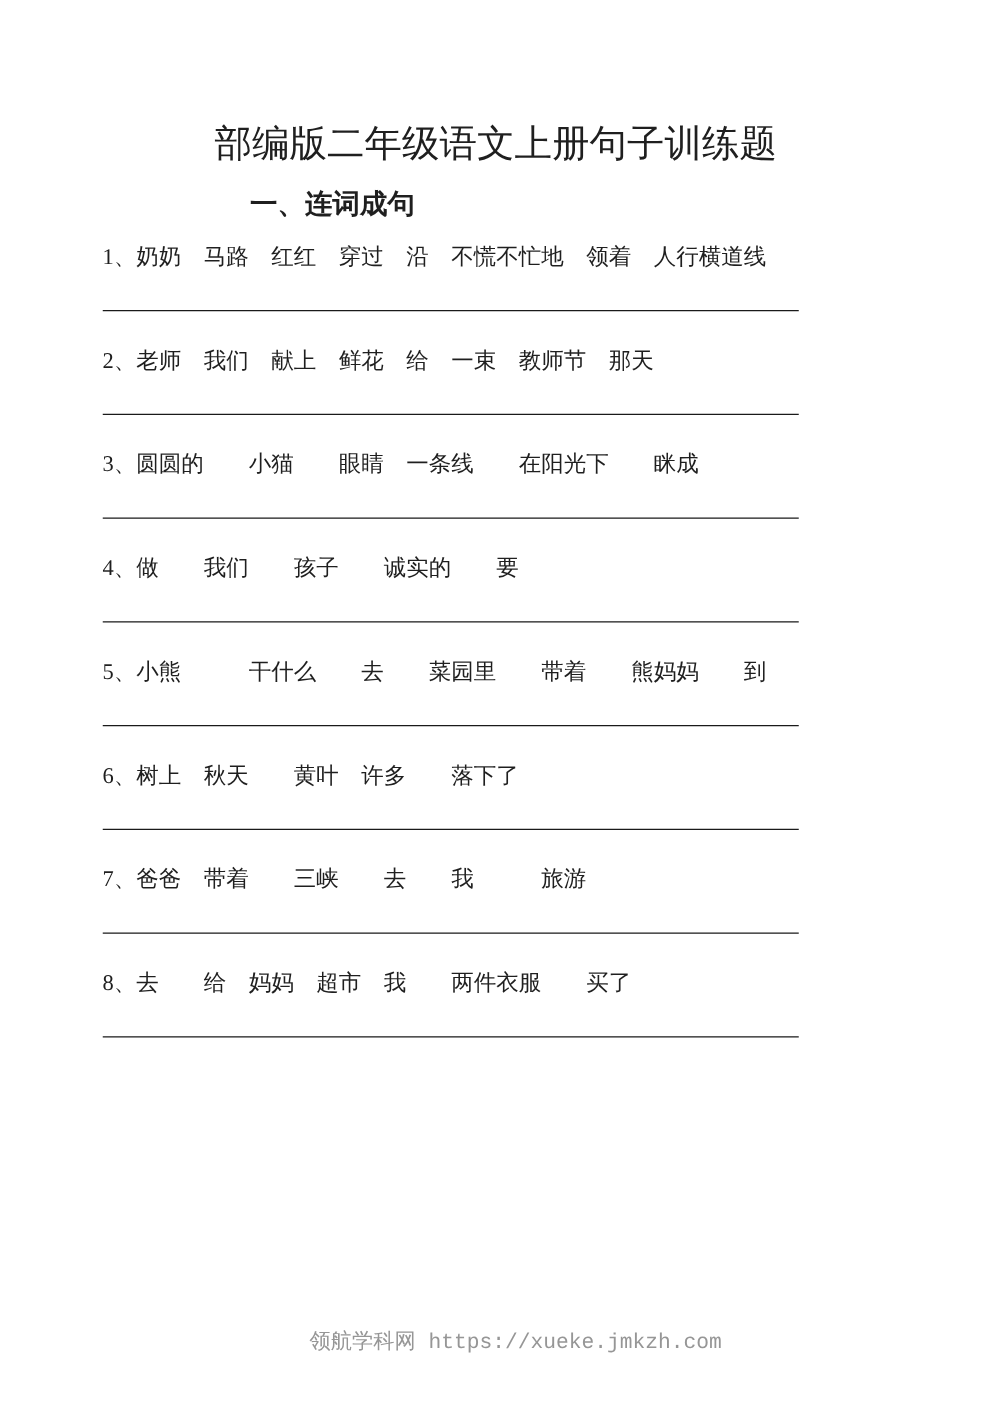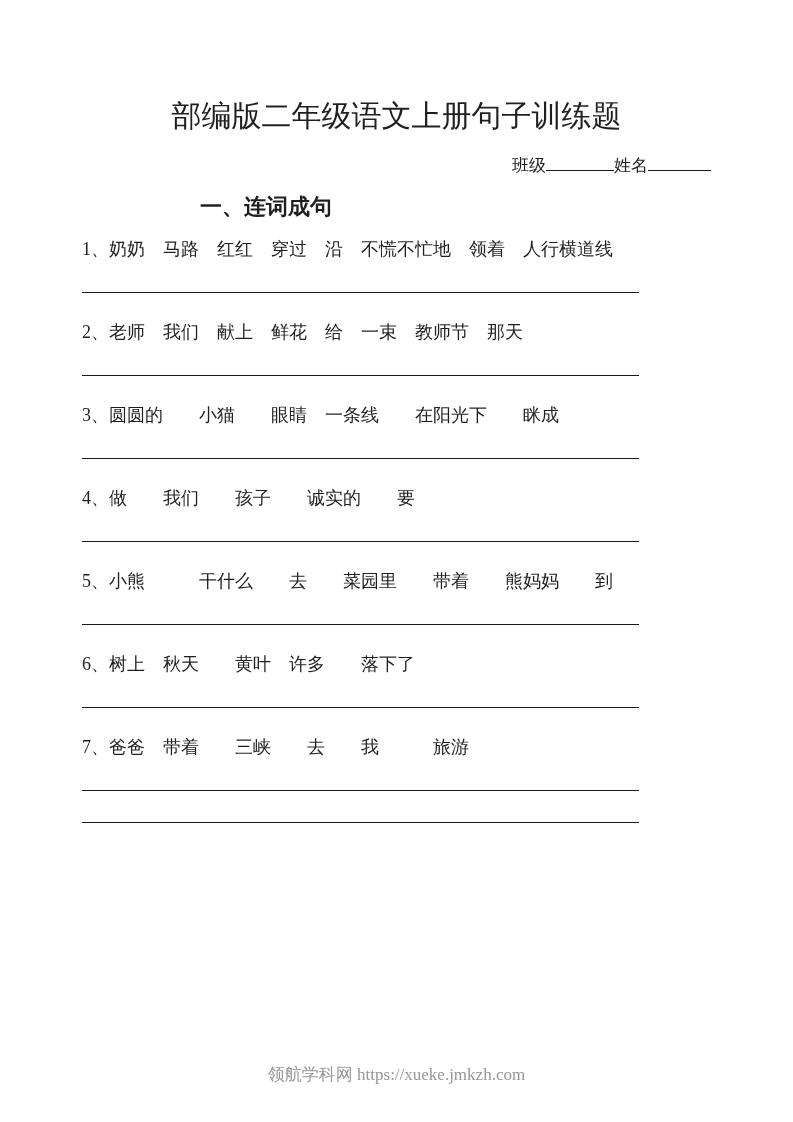--- a/index.html
+++ b/index.html
@@ -48,39 +48,36 @@
     line-height: 24px;
     white-space: nowrap;
   }
   .answer-line {
     width: 557px;
     border-bottom: 1.5px solid var(--line, #1a1a1a);
     margin-top: 31px;
   }
   .footer {
     position: absolute;
-    top: 1062px; left: 0;
+    top: 1062px; left: 16px;
     width: 100%;
     text-align: center;
-    font-family: Liberation Serif, serif;
+    font-family: Liberation Mono, monospace;
     font-size: 17px;
     line-height: 26px;
     color: var(--footer, #969696);
   }
 </style>
 </head>
 <body>
 
 <div class="page">
 
   <h1 class="title">部编版二年级语文上册句子训练题</h1>
 
-  <div class="id-row">
-    <span>班级</span><span class="blank blank-class"></span><span>姓名</span><span class="blank blank-name"></span>
-  </div>
 
   <h2 class="section">一、连词成句</h2>
 
   <div class="questions" id="questions">
   <div class="q">
     <p class="q-text"><span>1、</span><span>奶奶　马路　红红　穿过　沿　不慌不忙地　领着　人行横道线</span></p>
     <div class="answer-line"></div>
   </div>
 
   <div class="q">
@@ -107,20 +104,21 @@
     <p class="q-text"><span>6、</span><span>树上　秋天　　黄叶　许多　　落下了</span></p>
     <div class="answer-line"></div>
   </div>
 
   <div class="q">
     <p class="q-text"><span>7、</span><span>爸爸　带着　　三峡　　去　　我　　　旅游</span></p>
     <div class="answer-line"></div>
   </div>
 
   <div class="q">
+    <p class="q-text"><span>8、</span><span>去　　给　妈妈　超市　我　　两件衣服　　买了</span></p>
     <div class="answer-line"></div>
   </div>
 
 
 </div>
 
   <div class="footer">领航学科网 https://xueke.jmkzh.com</div>
 </div>
 
 </body></html>

